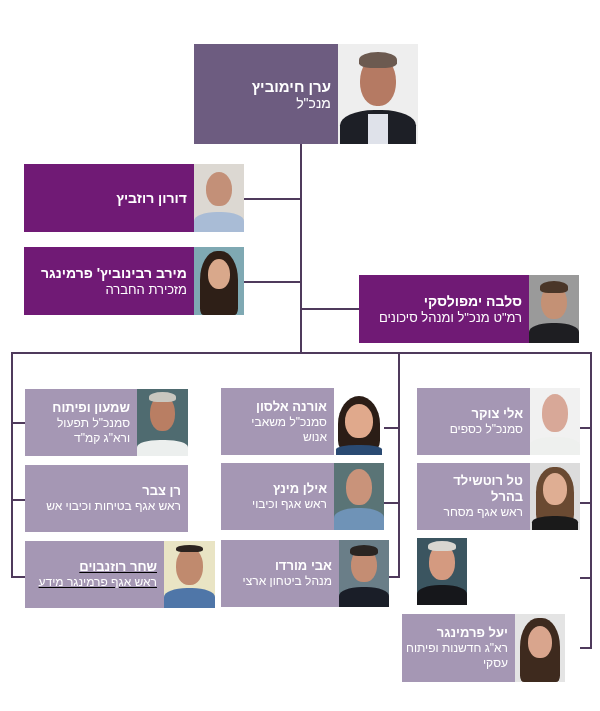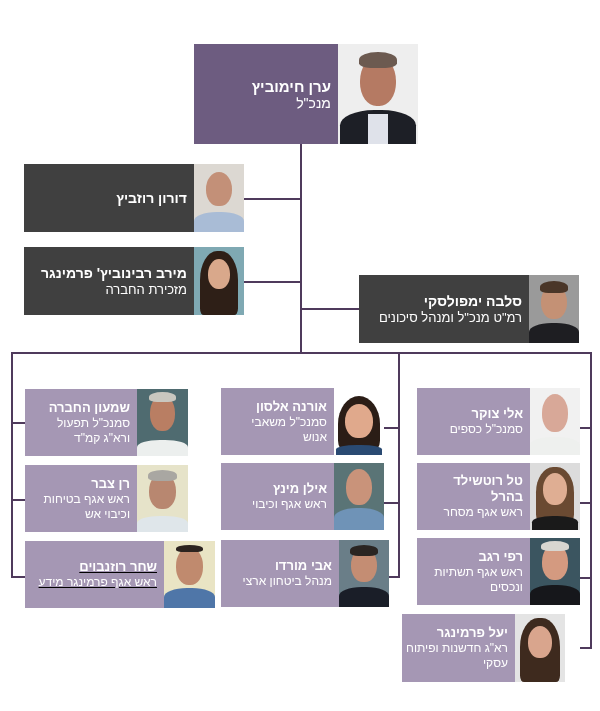--- a/index.html
+++ b/index.html
@@ -7,21 +7,21 @@
          font-family: "Liberation Sans", "DejaVu Sans", sans-serif; }
   .line { position: absolute; background: #4f3a5c; }
   .card { position: absolute; display: flex; flex-direction: row; }
   .card .info { flex: 1; color: #ffffff; direction: rtl; text-align: right;
                 display: flex; flex-direction: column; justify-content: center;
                 padding: 0 7px 0 4px; box-sizing: border-box; }
   .card .name { font-weight: bold; font-size: 14px; line-height: 17px; }
   .card .role { font-size: 13px; line-height: 16px; }
   .card .photo { position: relative; overflow: hidden; flex: none; }
   .lvl1 .info { background: #6d5c80; }
-  .lvl2 .info { background: #404040; }
+  .lvl2 .info { background: #701a75; }
   .lvl3 .info { background: #a597b4; }
   .lvl3 .name { font-size: 13px; line-height: 16px; }
   .lvl3 .role { font-size: 12px; line-height: 15px; }
   .photo .bg { position: absolute; inset: 0; }
   .photo .head { position: absolute; border-radius: 50% 50% 46% 46%; }
   .photo .hair { position: absolute; border-radius: 50% 50% 30% 30%; }
   .photo .body { position: absolute; border-radius: 45% 45% 0 0; }
 </style>
 </head>
 <body>
@@ -117,24 +117,20 @@
   </div>
   <div class="photo" style="width:50px;">
     <div class="bg" style="background:#dcdcdc;"></div>
     <div class="hair" style="left:6px;top:4px;width:38px;height:56px;background:#6a4a32;border-radius:45% 45% 15% 15%;"></div>
     <div class="body" style="left:2px;right:2px;bottom:0;height:14px;background:#1a1a1a;"></div>
     <div class="head" style="left:13px;top:10px;width:24px;height:32px;background:#dfae93;"></div>
   </div>
 </div>
 
 <div class="card lvl3" style="left:417px;top:538px;width:163px;height:67px;">
-  <div class="info">
-    <div class="name">רפי רגב</div>
-    <div class="role">ראש אגף תשתיות ונכסים</div>
-  </div>
   <div class="photo" style="width:50px;">
     <div class="bg" style="background:#3b5560;"></div>
     <div class="body" style="left:0;right:0;bottom:0;height:20px;background:#16171b;"></div>
     <div class="head" style="left:12px;top:6px;width:26px;height:36px;background:#d49a80;"></div>
     <div class="hair" style="left:11px;top:3px;width:28px;height:10px;background:#d8d6d0;"></div>
   </div>
 </div>
 
 <div class="card lvl3" style="left:402px;top:614px;width:163px;height:68px;">
   <div class="info">
@@ -181,32 +177,32 @@
   <div class="photo" style="width:50px;">
     <div class="bg" style="background:#6a7e88;"></div>
     <div class="body" style="left:0;right:0;bottom:0;height:20px;background:#1a1e28;"></div>
     <div class="head" style="left:12px;top:8px;width:26px;height:34px;background:#c48d73;"></div>
     <div class="hair" style="left:11px;top:5px;width:28px;height:11px;background:#2a2522;"></div>
   </div>
 </div>
 
 <div class="card lvl3" style="left:25px;top:389px;width:163px;height:67px;">
   <div class="info">
-    <div class="name">שמעון החברה</div>
+    <div class="name">שמעון ופיתוח</div>
     <div class="role">סמנכ"ל תפעול ורא"ג קמ"ד</div>
   </div>
   <div class="photo" style="width:51px;">
     <div class="bg" style="background:#4f6b70;"></div>
     <div class="body" style="left:0;right:0;bottom:0;height:16px;background:#ecefee;"></div>
     <div class="head" style="left:13px;top:6px;width:25px;height:36px;background:#b97e63;"></div>
     <div class="hair" style="left:12px;top:3px;width:27px;height:10px;background:#c9c7bf;"></div>
   </div>
 </div>
 
-<div class="card lvl3" style="left:25px;top:465px;width:163px;height:67px;">
+<div class="card lvl3" style="left:25px;top:465px;width:163px;height:67px;flex-direction:column;">
   <div class="info">
     <div class="name">רן צבר</div>
     <div class="role">ראש אגף בטיחות וכיבוי אש</div>
   </div>
   <div class="photo" style="width:51px;">
     <div class="bg" style="background:#e6e3c9;"></div>
     <div class="body" style="left:0;right:0;bottom:0;height:16px;background:#dfe6ea;"></div>
     <div class="head" style="left:12px;top:8px;width:27px;height:36px;background:#b88770;"></div>
     <div class="hair" style="left:11px;top:5px;width:29px;height:11px;background:#a9a7a2;"></div>
   </div>

